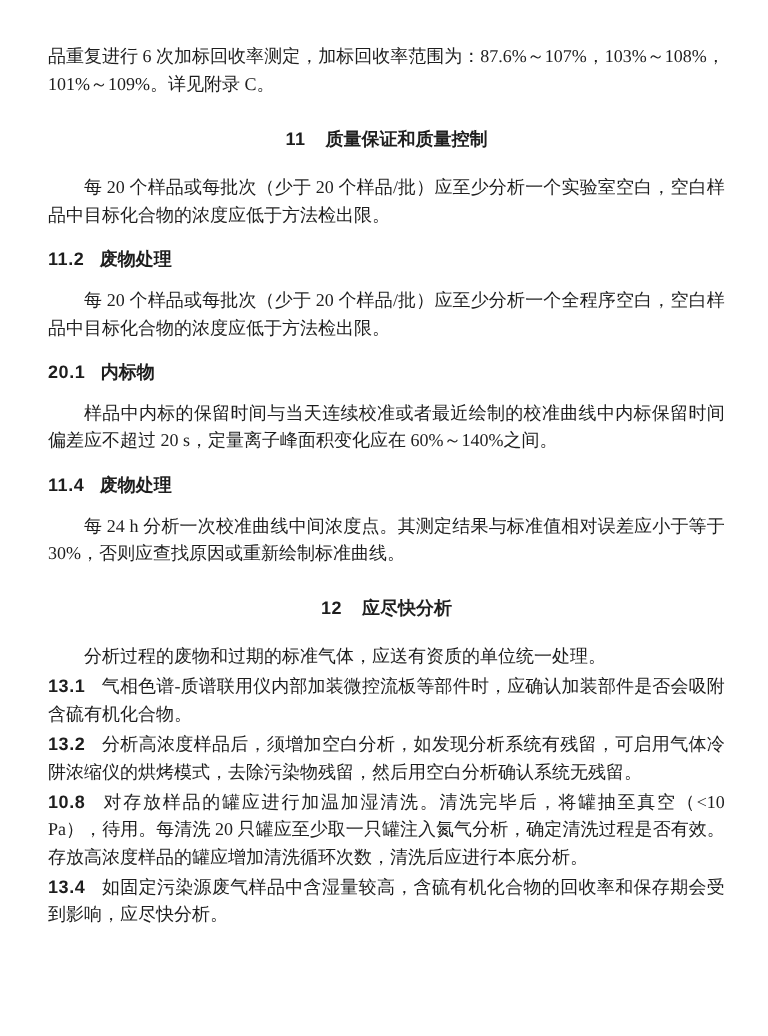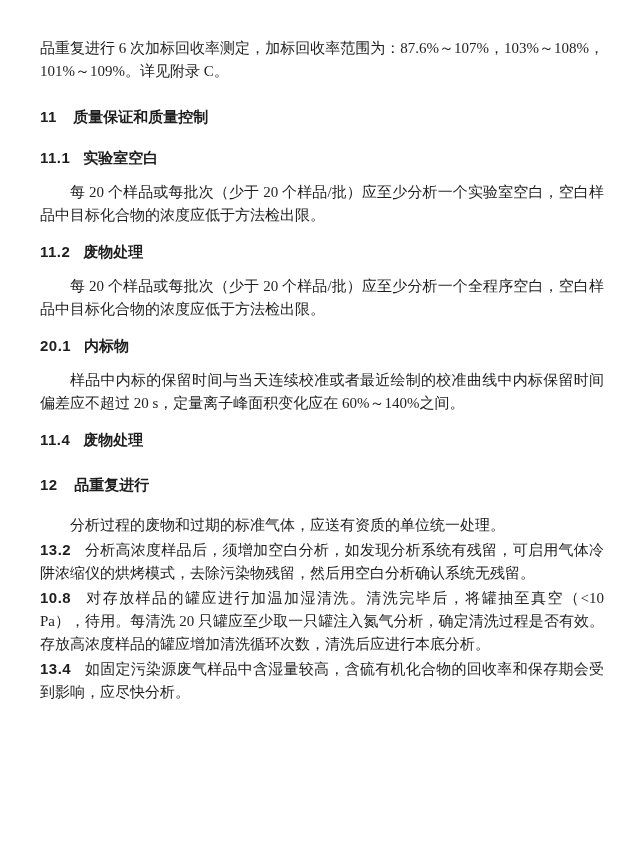--- a/index.html
+++ b/index.html
@@ -23,21 +23,21 @@
   }
   p, h2, h3 { margin: 0; padding: 0; font-size: 15px; line-height: 23px; }
 
   
   .intro-para { text-indent: 0; }
 
   
   .h1 {
     font-family: "Liberation Sans", "DejaVu Sans", sans-serif;
     font-weight: 700;
-    text-align: left;
+    text-align: center;
     margin: 22px 0 18px 0;
   }
   .h1 .hnum { margin-right: 1.1em; letter-spacing: 0.5px; }
 
   
   .h2 {
     font-family: "Liberation Sans", "DejaVu Sans", sans-serif;
     font-weight: 700;
     text-align: left;
     margin: 13px 0 12px 0;
@@ -56,26 +56,27 @@
     letter-spacing: 0.5px;
   }
 </style>
 </head>
 <body>
 
 <div class="page">
   <p class="intro-para">品重复进行 6 次加标回收率测定，加标回收率范围为：87.6%～107%，103%～108%，101%～109%。详见附录 C。</p>
   <div>
       <h2 class="h1"><span class="hnum">11</span><span class="htitle">质量保证和质量控制</span></h2>
-      <h3 class="h2"><span class="hnum">11.1</span><span class="htitle">实验室空白</span></h3>
       <p class="body-para">每 20 个样品或每批次（少于 20 个样品/批）应至少分析一个实验室空白，空白样品中目标化合物的浓度应低于方法检出限。</p>
       <h3 class="h2"><span class="hnum">11.2</span><span class="htitle">废物处理</span></h3>
       <p class="body-para">每 20 个样品或每批次（少于 20 个样品/批）应至少分析一个全程序空白，空白样品中目标化合物的浓度应低于方法检出限。</p>
       <h3 class="h2"><span class="hnum">20.1</span><span class="htitle">内标物</span></h3>
       <p class="body-para">样品中内标的保留时间与当天连续校准或者最近绘制的校准曲线中内标保留时间偏差应不超过 20 s，定量离子峰面积变化应在 60%～140%之间。</p>
       <h3 class="h2"><span class="hnum">11.4</span><span class="htitle">废物处理</span></h3>
-      <h2 class="h1"><span class="hnum">12</span><span class="htitle">品重复进行</span></h2>
+      <p class="body-para">每 24 h 分析一次校准曲线中间浓度点。其测定结果与标准值相对误差应小于等于 30%，否则应查找原因或重新绘制标准曲线。</p>
+      <h2 class="h1"><span class="hnum">12</span><span class="htitle">应尽快分析</span></h2>
       <p class="body-para">分析过程的废物和过期的标准气体，应送有资质的单位统一处理。</p>
+      <p class="clause"><span class="cnum">13.1</span><span>气相色谱-质谱联用仪内部加装微控流板等部件时，应确认加装部件是否会吸附含硫有机化合物。</span></p>
       <p class="clause"><span class="cnum">13.2</span><span>分析高浓度样品后，须增加空白分析，如发现分析系统有残留，可启用气体冷阱浓缩仪的烘烤模式，去除污染物残留，然后用空白分析确认系统无残留。</span></p>
       <p class="clause"><span class="cnum">10.8</span><span>对存放样品的罐应进行加温加湿清洗。清洗完毕后，将罐抽至真空（&lt;10 Pa），待用。每清洗 20 只罐应至少取一只罐注入氮气分析，确定清洗过程是否有效。存放高浓度样品的罐应增加清洗循环次数，清洗后应进行本底分析。</span></p>
       <p class="clause"><span class="cnum">13.4</span><span>如固定污染源废气样品中含湿量较高，含硫有机化合物的回收率和保存期会受到影响，应尽快分析。</span></p>
     </div>
 </div>
 
 </body></html>

